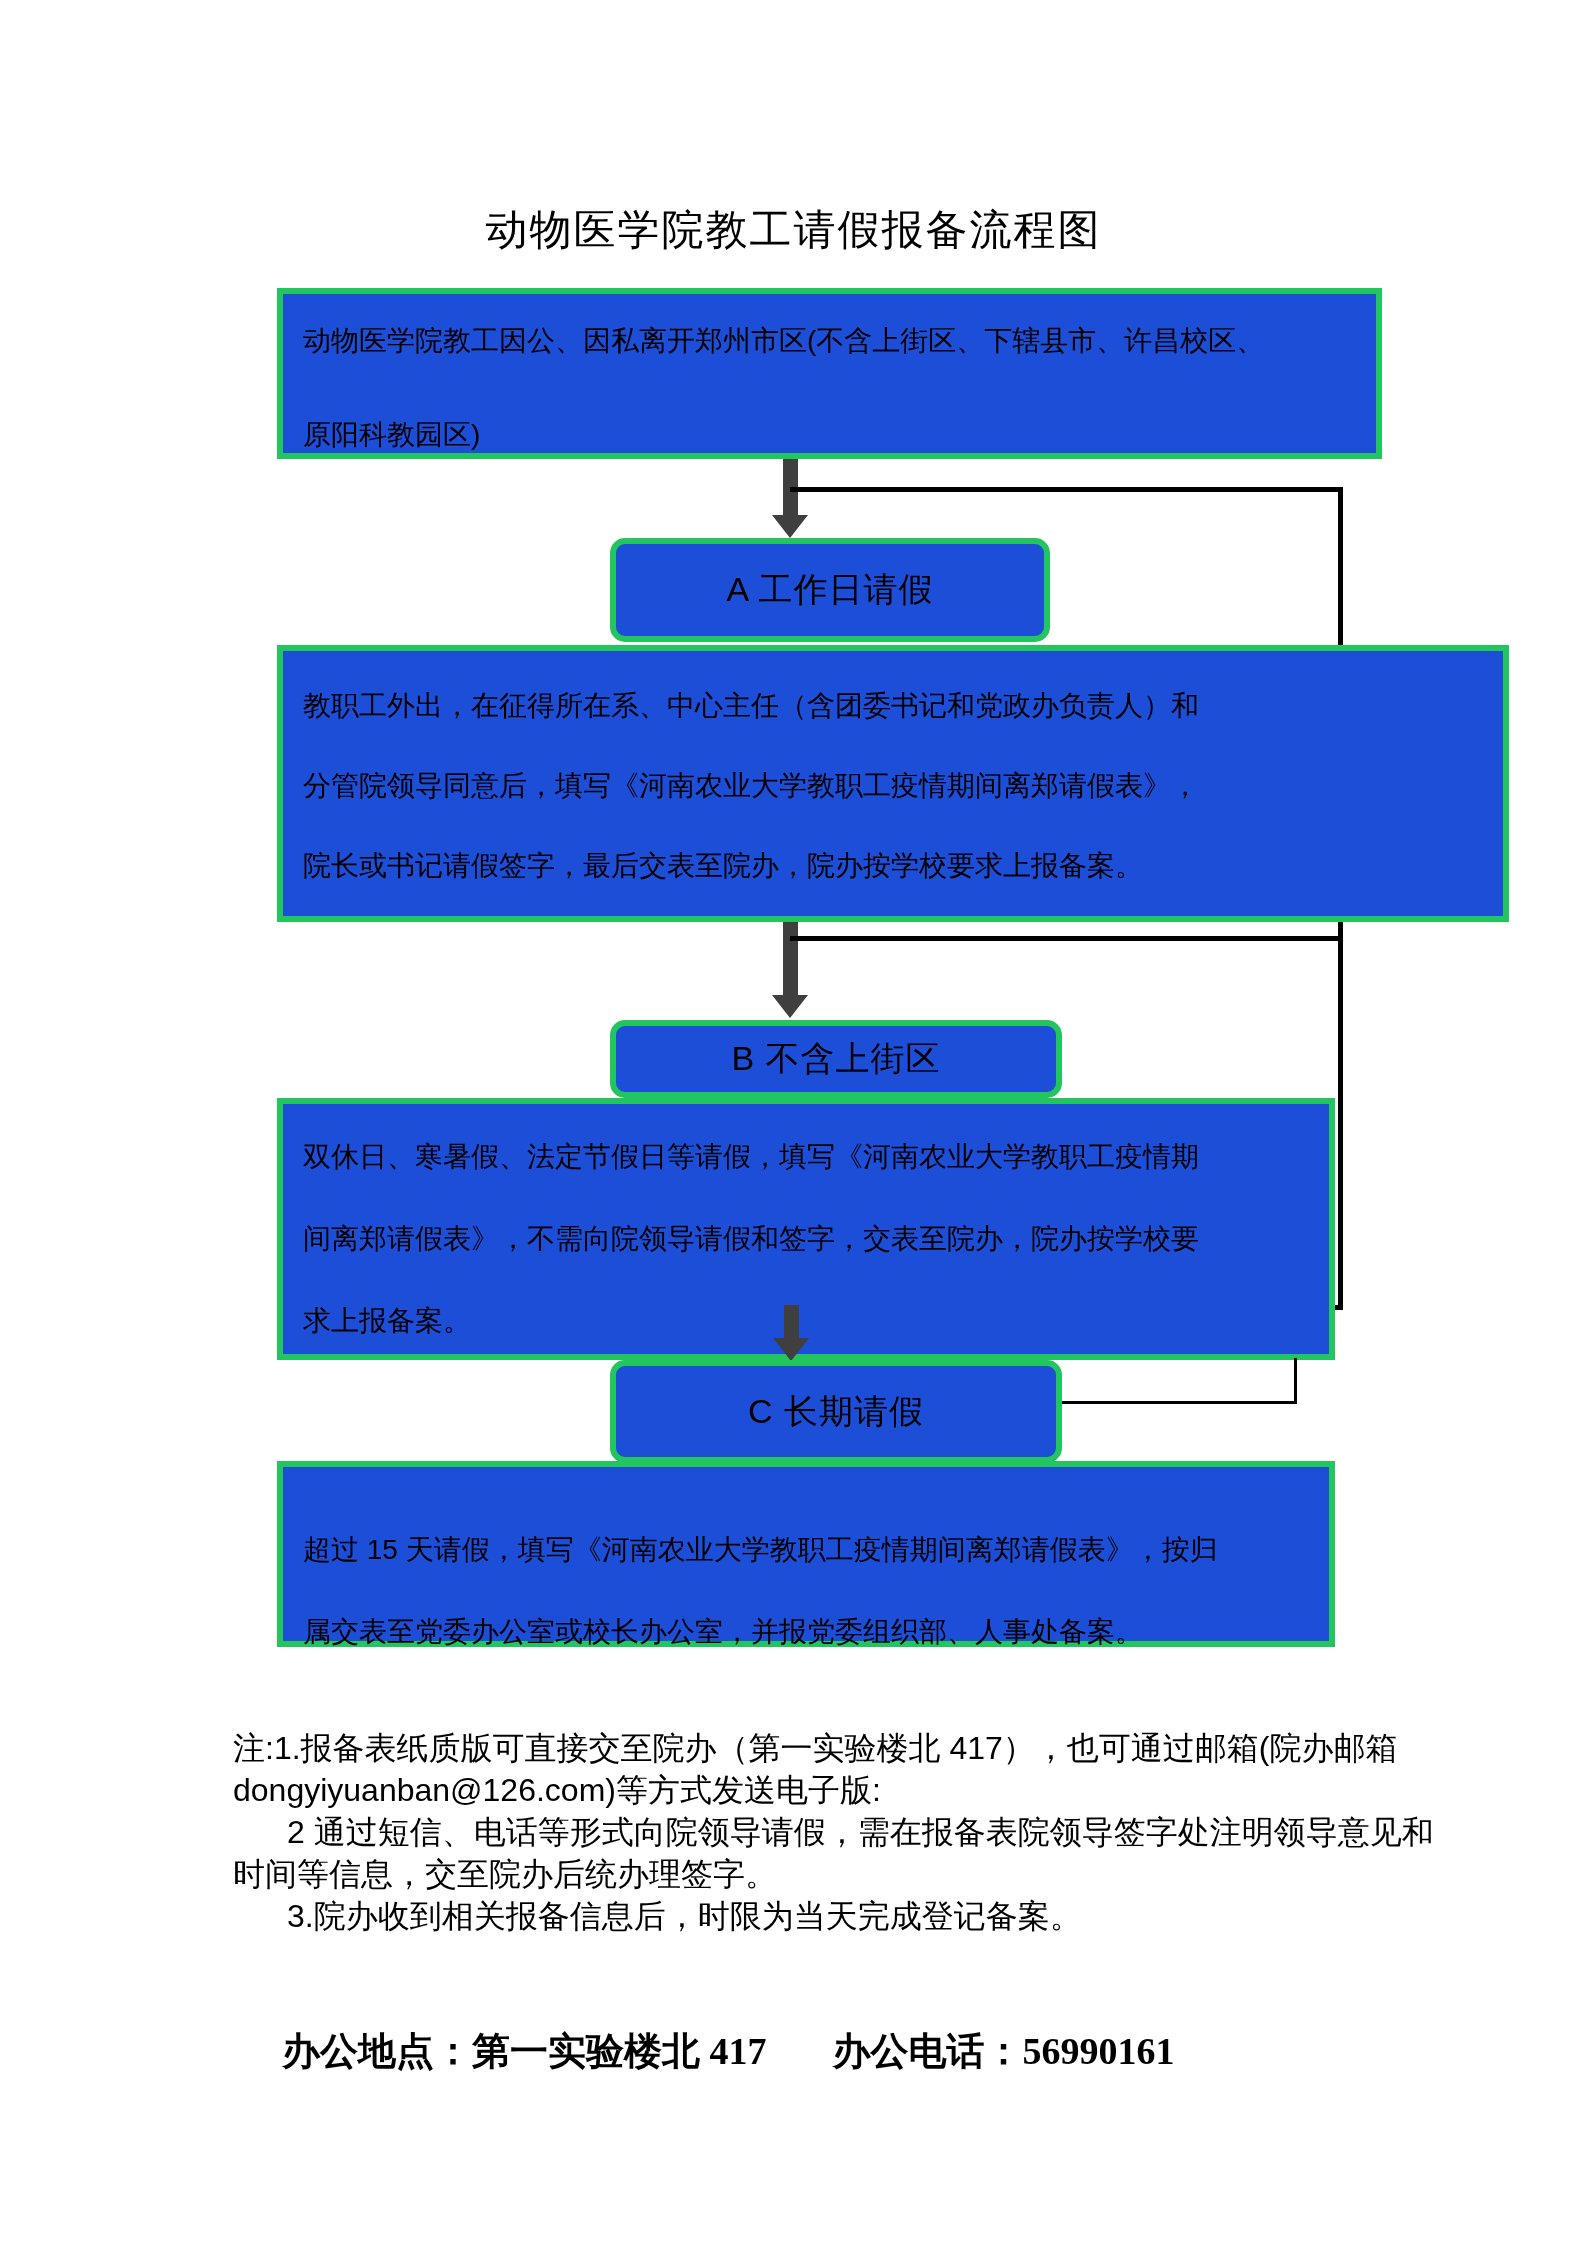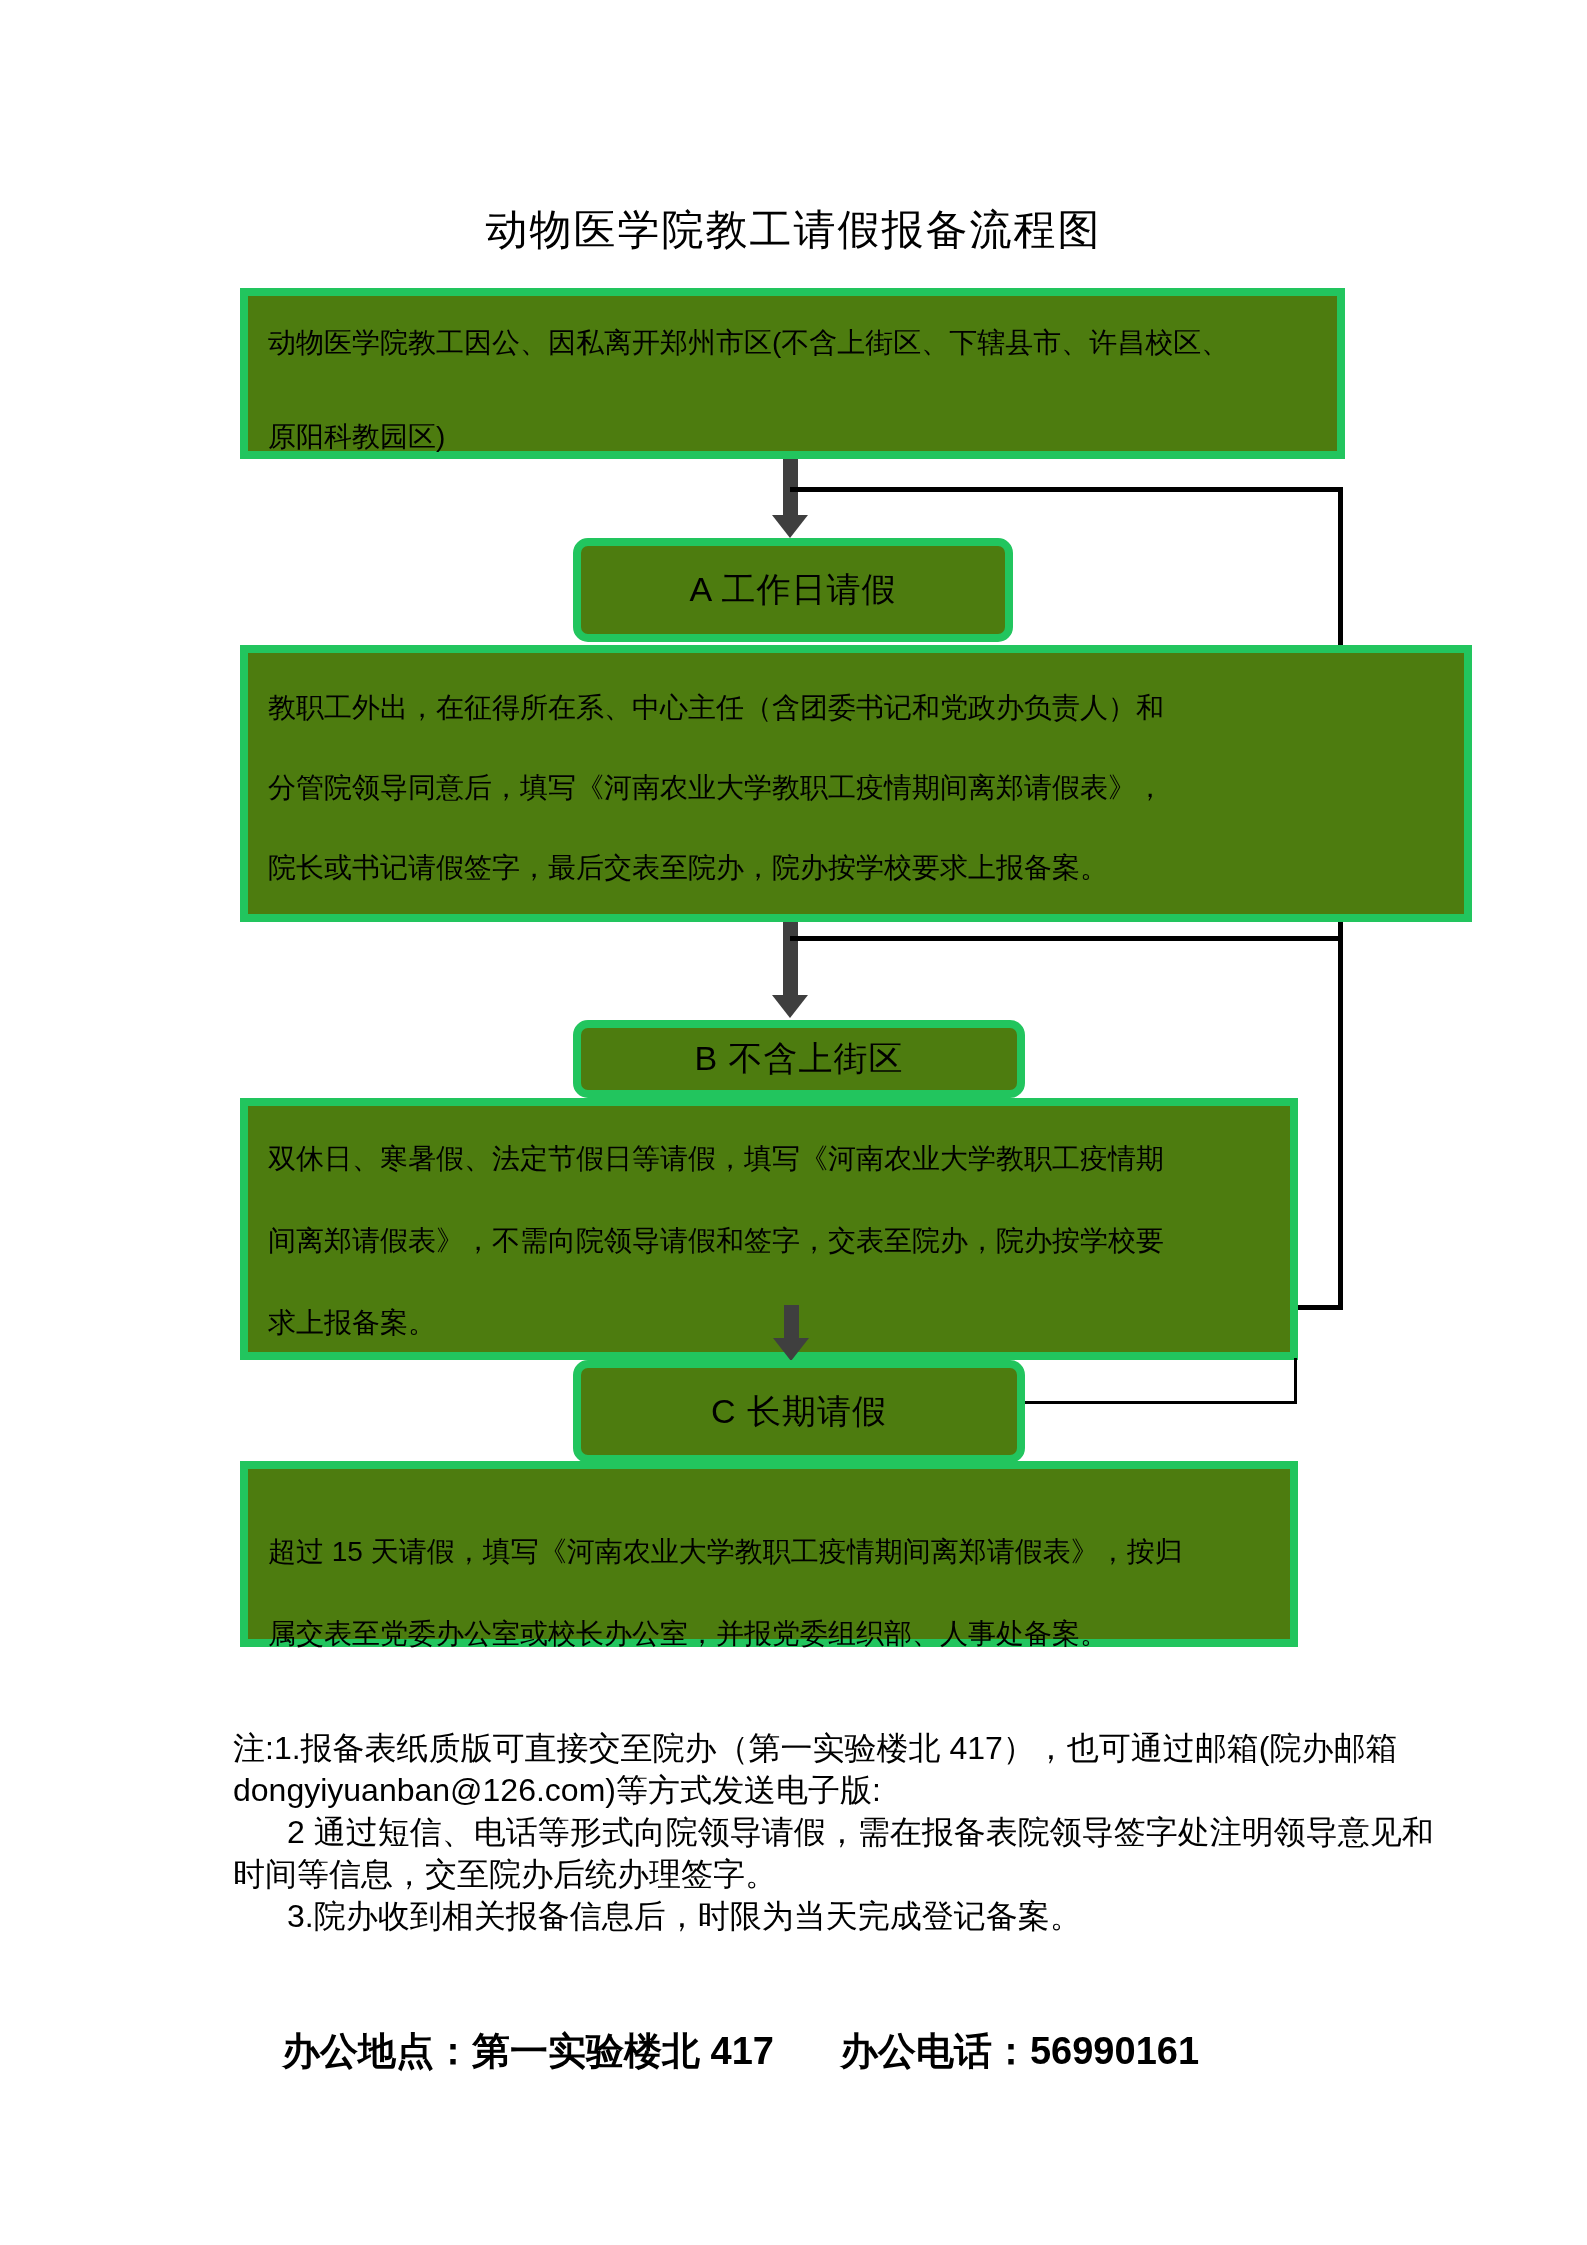--- a/index.html
+++ b/index.html
@@ -16,23 +16,24 @@
     position:absolute;
     left:0; top:202px; width:1587px;
     text-align:center;
     font-size:42px;
     letter-spacing:2px;
     font-weight:400;
     color:#000000;
   }
   .fbox{
     position:absolute;
-    border:8px solid #22c55e;
+    border:6px solid #22c55e;
     box-sizing:border-box;
-    background:#4d7c0f;
+    background:#1d4ed8;
+    margin-left:37px;
   }
   .desc-text{
     font-size:28px;
     padding-left:20px;
     padding-right:14px;
   }
   .desc-text .bline{white-space:nowrap;}
   .label-box{
     display:flex;
     align-items:center;
@@ -55,21 +56,21 @@
     left:233px; top:1727px; width:1150px;
     font-size:32px;
     line-height:42px;
     color:#000;
   }
   .note-line{white-space:nowrap;}
   .note-indent{padding-left:54px;}
   .footer{
     position:absolute;
     left:282px; top:2026px;
-    font-family:Liberation Sans, sans-serif;
+    font-family:Liberation Serif, serif;
     font-weight:700;
     font-size:38px;
     white-space:nowrap;
     color:#000;
   }
   .footer .gap{display:inline-block;width:66px;}
 </style>
 </head>
 <body>
 

